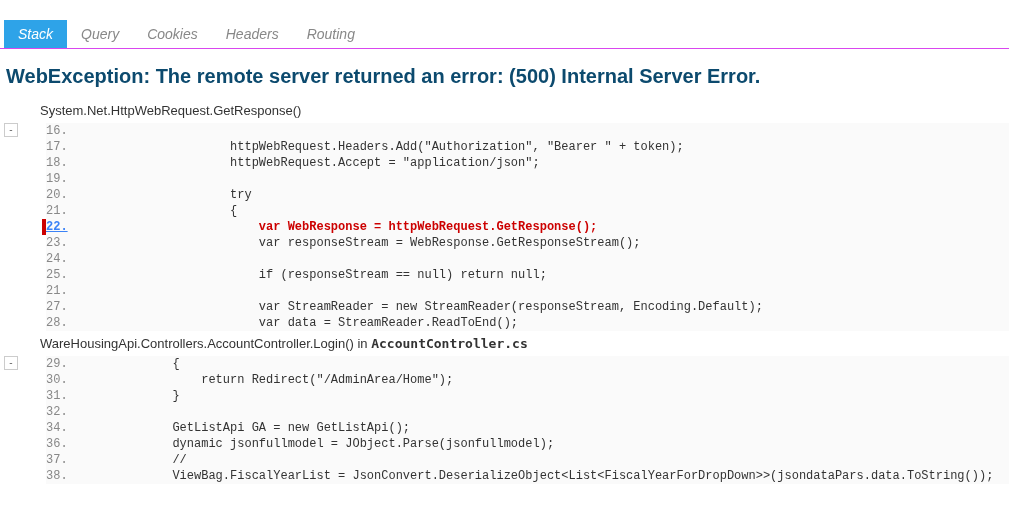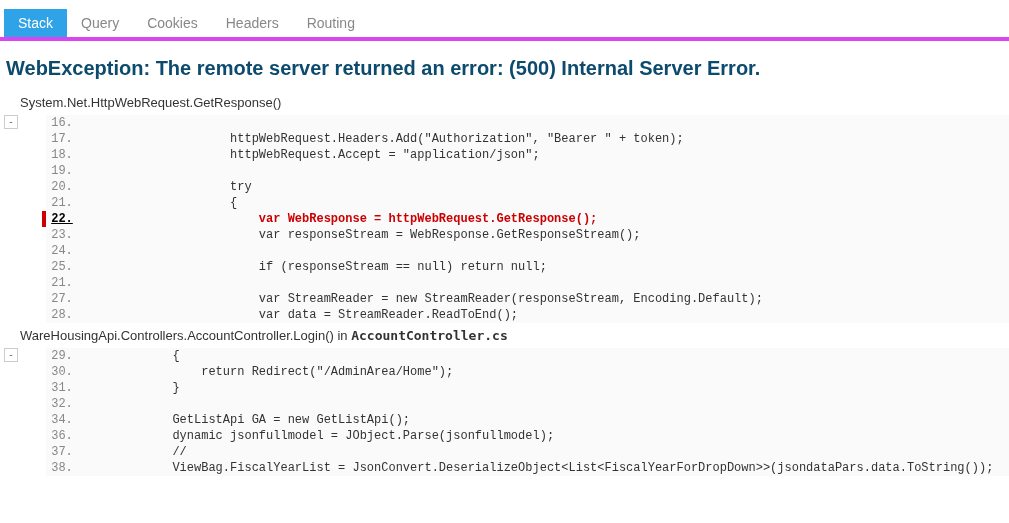--- a/index.html
+++ b/index.html
@@ -1,34 +1,34 @@
 <!DOCTYPE html>
 <html><head>
   <meta charset="utf-8">
   <style>
     * { margin: 0; padding: 0; box-sizing: border-box; }
     body { font-family: "Segoe UI", Arial, sans-serif; font-size: 13px; color: #333; background: #fff; }
     
-    .tabs { display: flex; padding: 9px 4px 0 4px; border-bottom: 4px solid #d946ef; }
+    .tabs { display: flex; padding: 20px 4px 0 4px; border-bottom: 1px solid #d946ef; font-style: italic; }
     .tab { padding: 6px 14px; color: #888; cursor: pointer; font-size: 14px; }
     .tab.active { background: #2ea3e8; color: #fff; }
     
     .exception-title { font-size: 20px; font-weight: bold; color: #0c4a6e; padding: 16px 6px 12px 6px; }
     
-    .frame-line { padding: 3px 6px 3px 20px; font-size: 13px; color: #333; }
+    .frame-line { padding: 3px 6px 3px 40px; font-size: 13px; color: #333; }
     .frame-line .file { font-weight: bold; font-family: Consolas, monospace; }
     
     .code-block { background: #fafafa; margin: 2px 0 2px 46px; position: relative; }
     .collapse-btn { position: absolute; left: -42px; top: 0; width: 14px; height: 14px; border: 1px solid #ccc; background: #fff; font-size: 10px; text-align: center; line-height: 12px; cursor: pointer; color: #666; }
     
     .code-row { display: flex; font-family: Consolas, "Courier New", monospace; font-size: 12px; line-height: 16px; }
-    .line-num { width: 40px; text-align: center; padding-right: 8px; color: #888; user-select: none; flex-shrink: 0; }
+    .line-num { width: 40px; text-align: left; padding-right: 8px; color: #888; user-select: none; flex-shrink: 0; }
     .line-code { white-space: pre; color: #333; }
     
-    .code-row.error .line-num { font-weight: bold; color: #000000; position: relative; text-decoration: underline; }
+    .code-row.error .line-num { font-weight: bold; color: #3b82f6; position: relative; text-decoration: underline; }
     .code-row.error .line-num::before { content: ""; position: absolute; left: -4px; top: 0; bottom: 0; width: 4px; background: #c00; }
     .code-row.error .line-code { color: #c00; font-weight: bold; }
   </style>
 </head>
 <body>
 
 <div class="tabs">
   <div class="tab active">Stack</div>
   <div class="tab">Query</div>
   <div class="tab">Cookies</div>

